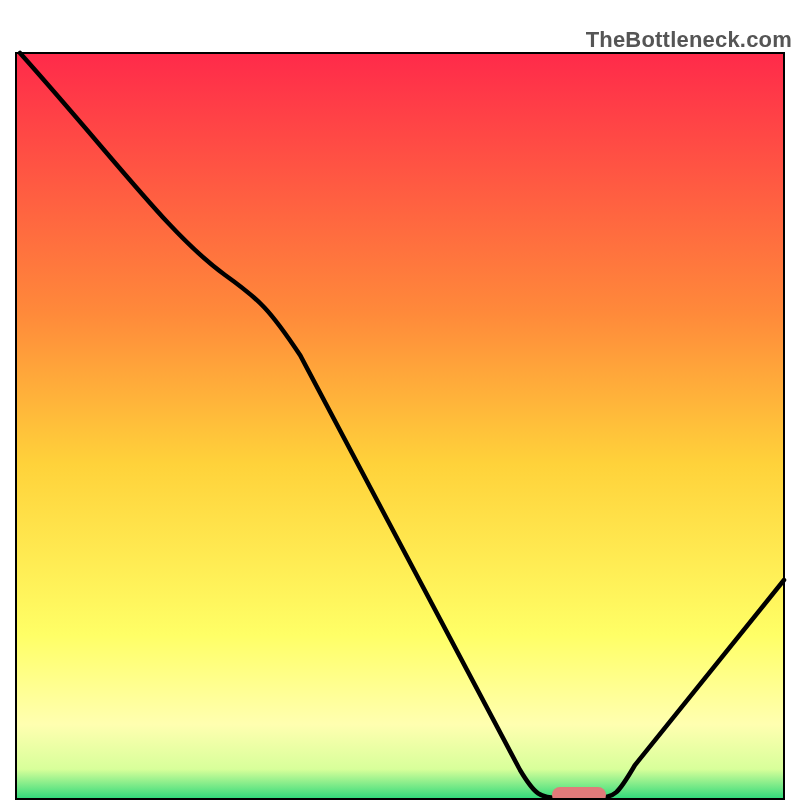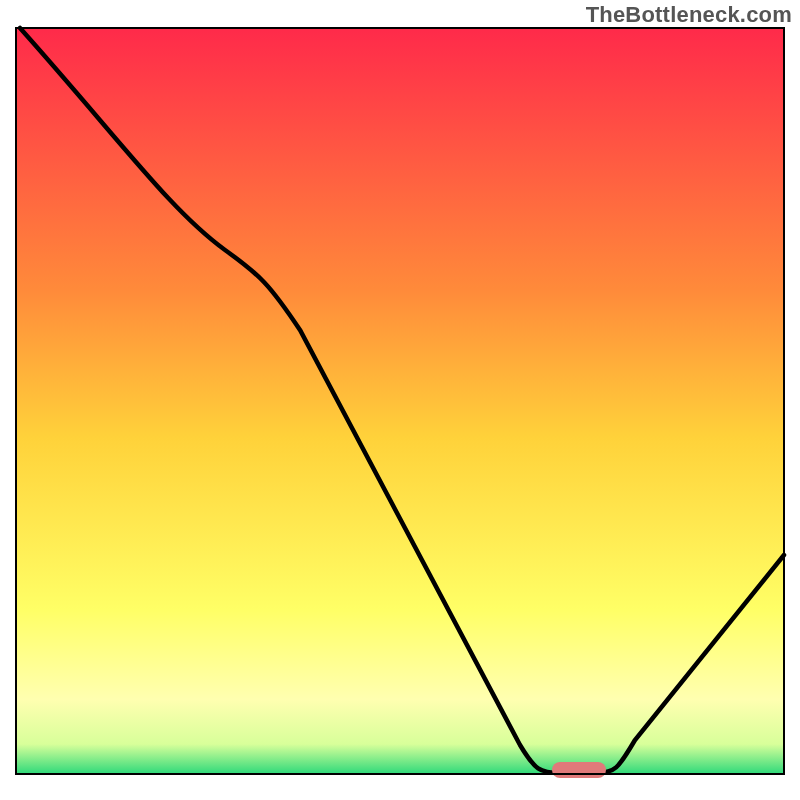--- a/index.html
+++ b/index.html
@@ -7,20 +7,21 @@
     padding: 0;
     width: 800px;
     height: 800px;
     background: #ffffff;
     font-family: Arial, Helvetica, sans-serif;
   }
   .container {
     position: relative;
     width: 800px;
     height: 769px;
+    margin-top: 25px;
   }
   .watermark {
     position: absolute;
     top: 2px;
     right: 8px;
     font-size: 22px;
     font-weight: bold;
     color: #555555;
     z-index: 10;
     letter-spacing: 0.2px;

